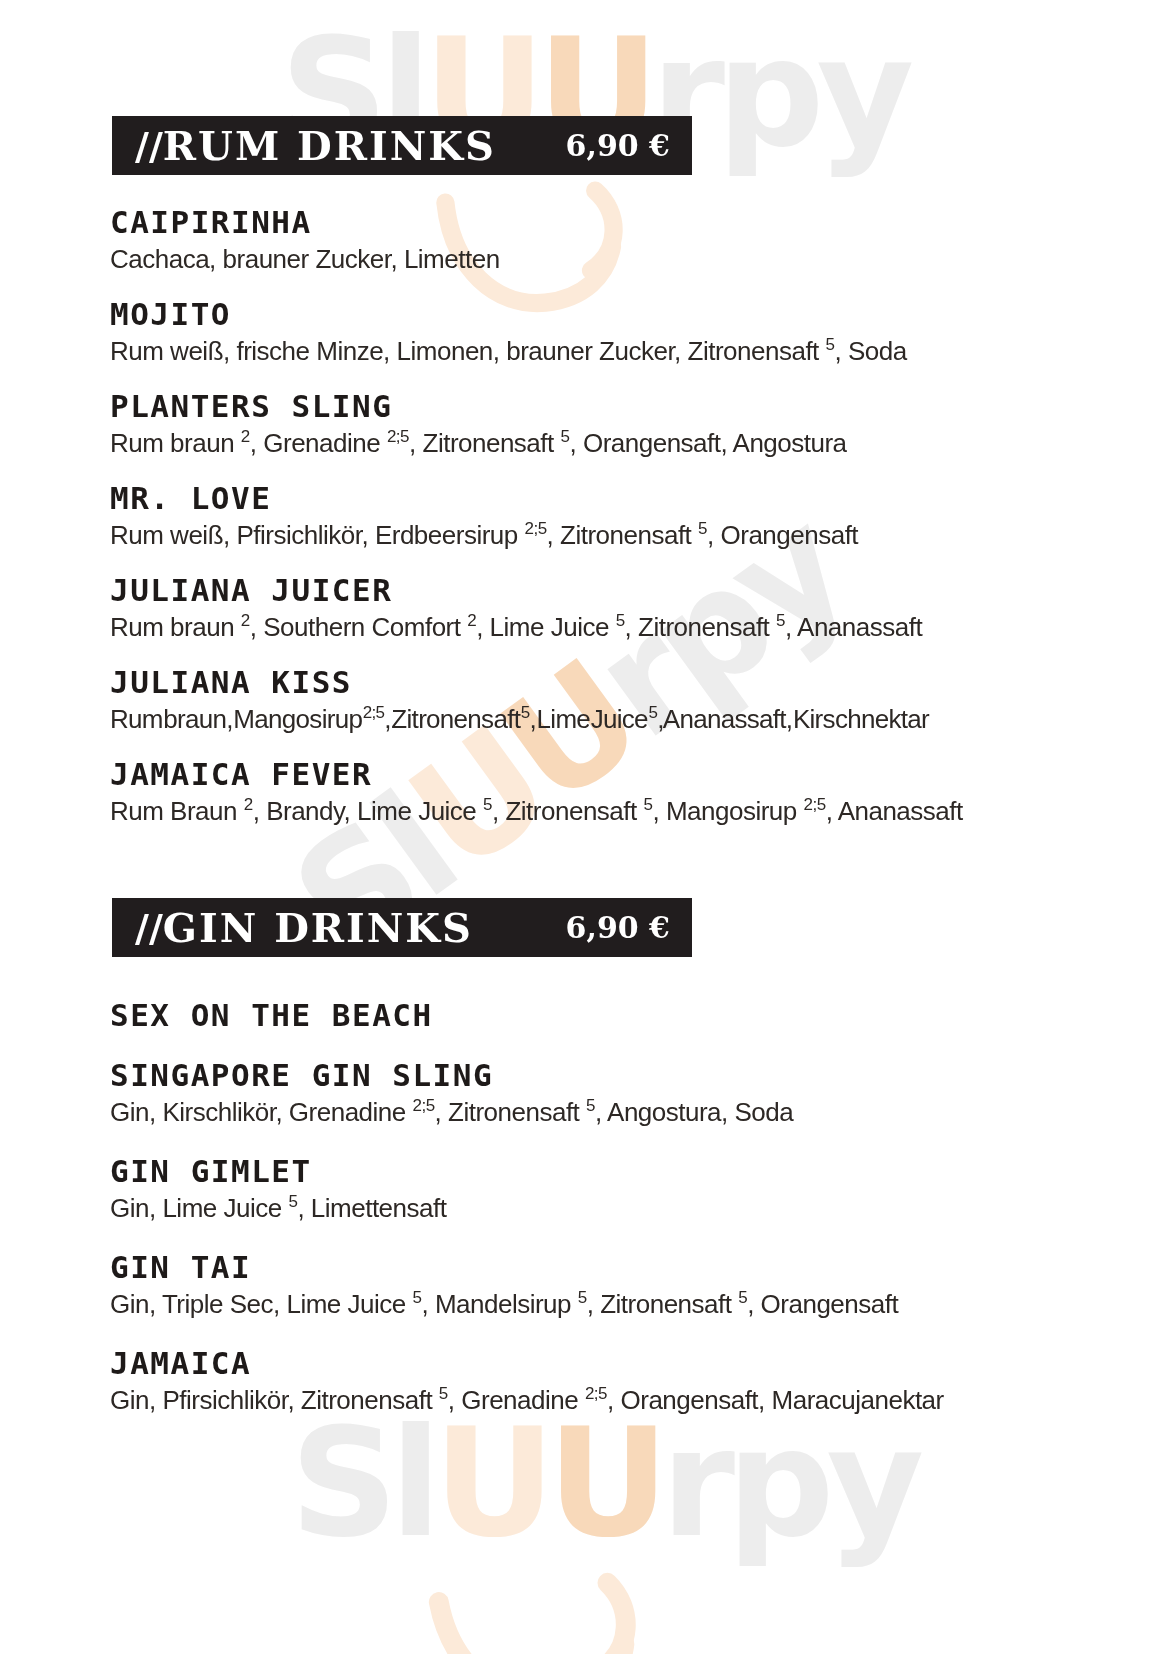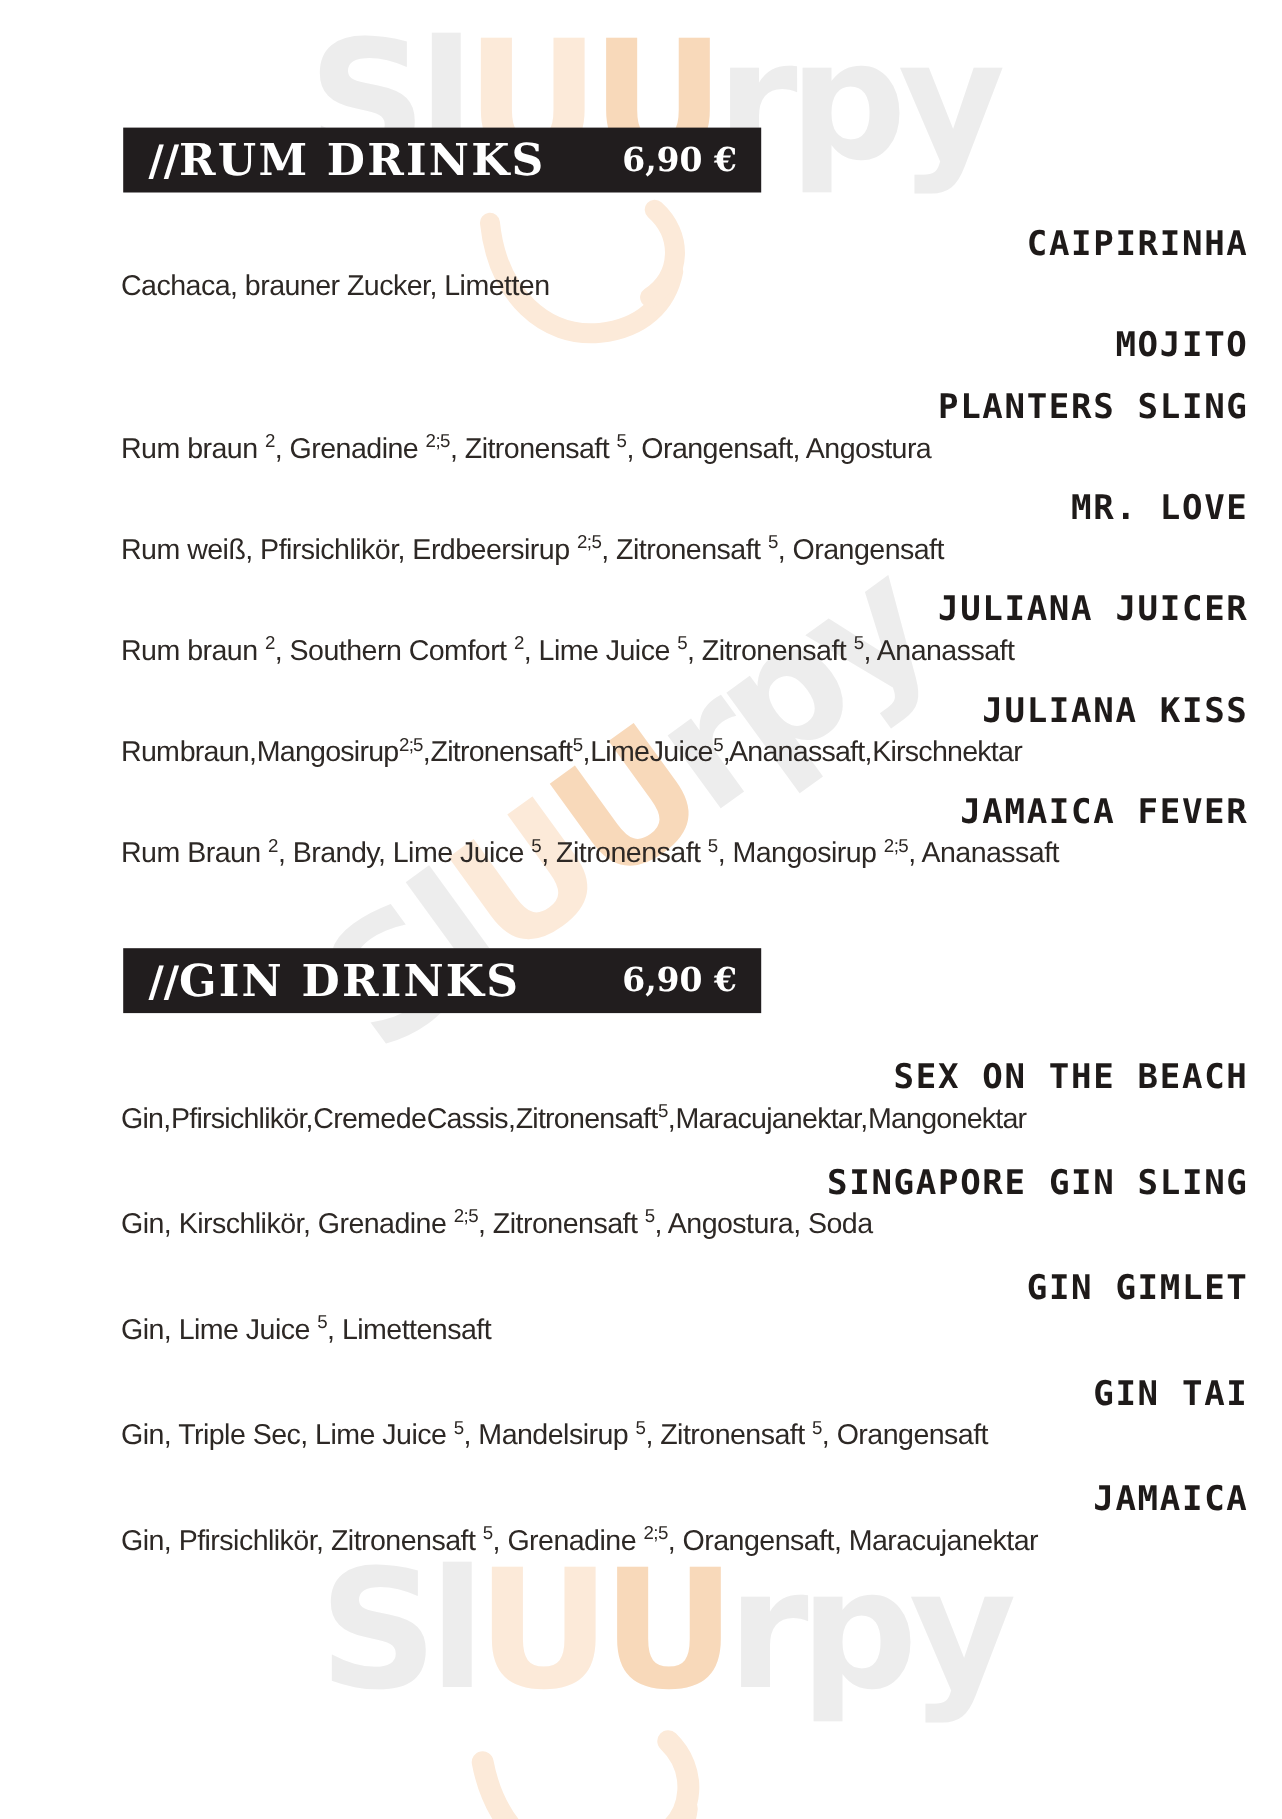--- a/index.html
+++ b/index.html
@@ -48,21 +48,21 @@
   .bar-price{font-size:30px;margin-left:auto;padding-right:22px;white-space:nowrap;}
   .section-rum .bar{margin-bottom:28px;}
   .section-gin{margin-top:69px;}
   .section-gin .bar{margin-bottom:39px;}
   .items{margin-left:110px;margin-right:30px;}
   .item{margin-bottom:18px;}
   .section-gin .item{margin-bottom:22px;}
   .item-name{
     font-family:"DejaVu Sans Mono", monospace;
     font-weight:bold;font-size:31px;line-height:38px;
-    letter-spacing:1.5px;color:var(--title_text);white-space:nowrap;text-align:right;
+    letter-spacing:1.5px;color:var(--title_text);white-space:nowrap;
   }
   .item-desc{
     font-size:26px;line-height:36px;letter-spacing:-0.5px;
     color:var(--desc_text);white-space:nowrap;
   }
   .item-desc.tight{word-spacing:-6px;letter-spacing:-0.7px;}
   .item-desc sup{font-size:17px;line-height:0;}
 </style>
 </head>
 <body>
@@ -97,20 +97,21 @@
         <span class="bar-title">RUM DRINKS</span>
         <span class="bar-price">6,90 €</span>
       </div>
       <div class="items">
         <div class="item">
           <div class="item-name">CAIPIRINHA</div>
           <div class="item-desc">Cachaca, brauner Zucker, Limetten</div>
         </div>
         <div class="item">
           <div class="item-name">MOJITO</div>
+          <div class="item-desc">Rum weiß, frische Minze, Limonen, brauner Zucker, Zitronensaft <sup>5</sup>, Soda</div>
         </div>
         <div class="item">
           <div class="item-name">PLANTERS SLING</div>
           <div class="item-desc">Rum braun <sup>2</sup>, Grenadine <sup>2;5</sup>, Zitronensaft <sup>5</sup>, Orangensaft, Angostura</div>
         </div>
         <div class="item">
           <div class="item-name">MR. LOVE</div>
           <div class="item-desc">Rum weiß, Pfirsichlikör, Erdbeersirup <sup>2;5</sup>, Zitronensaft <sup>5</sup>, Orangensaft</div>
         </div>
         <div class="item">
@@ -130,21 +131,20 @@
 
     <section class="section section-gin">
       <div class="bar">
         <span class="bar-marker">//</span>
         <span class="bar-title">GIN DRINKS</span>
         <span class="bar-price">6,90 €</span>
       </div>
       <div class="items">
         <div class="item">
           <div class="item-name">SEX ON THE BEACH</div>
-          <div class="item-desc tight">Gin, Pfirsichlikör, Creme de Cassis, Zitronensaft <sup>5</sup>, Maracujanektar, Mangonektar</div>
         </div>
         <div class="item">
           <div class="item-name">SINGAPORE GIN SLING</div>
           <div class="item-desc">Gin, Kirschlikör, Grenadine <sup>2;5</sup>, Zitronensaft <sup>5</sup>, Angostura, Soda</div>
         </div>
         <div class="item">
           <div class="item-name">GIN GIMLET</div>
           <div class="item-desc">Gin, Lime Juice <sup>5</sup>, Limettensaft</div>
         </div>
         <div class="item">

